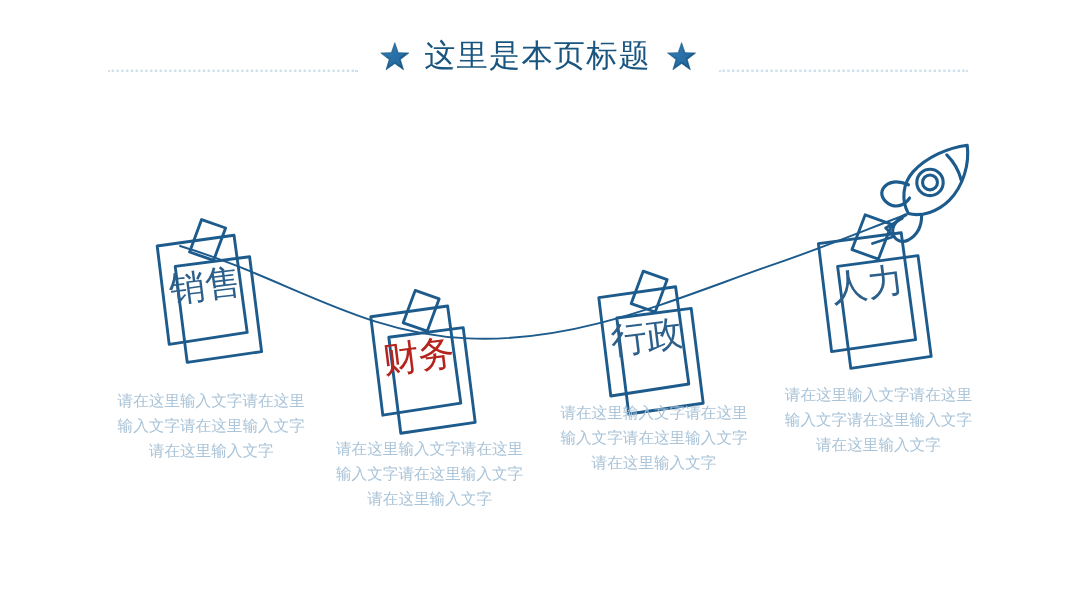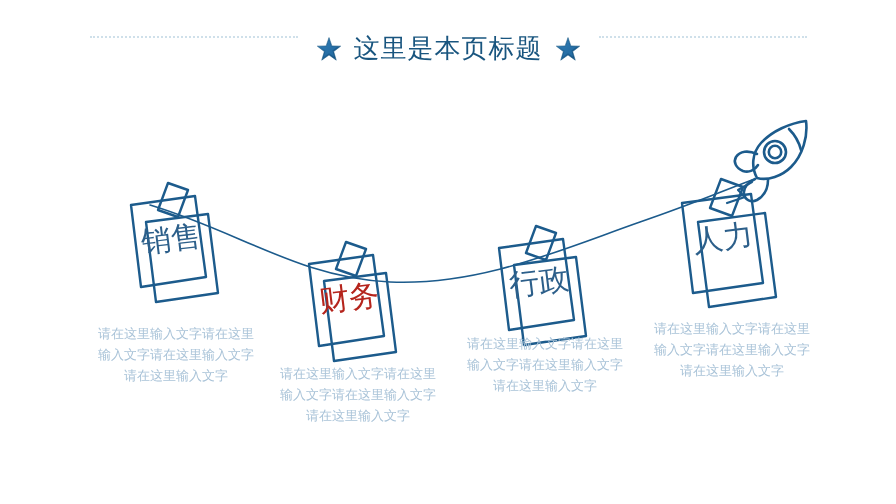--- a/index.html
+++ b/index.html
@@ -12,26 +12,26 @@
     width: 896px;
     height: 504px;
     background: #ffffff;
     overflow: hidden;
     font-family: "Liberation Serif", "DejaVu Serif", serif;
   }
 
   
   .header {
     position: absolute;
-    top: 36px;
+    top: 16px;
     left: 0;
     width: 896px;
     height: 44px;
     display: flex;
-    align-items: flex-start;
+    align-items: flex-end;
     justify-content: center;
   }
   .dash-rule {
     flex: 0 0 auto;
     width: 208px;
     height: 0;
     border-top: 2px dotted #cfe0ea;
   }
   .dash-rule.left { margin-right: 18px; }
   .dash-rule.right { margin-left: 18px; }

